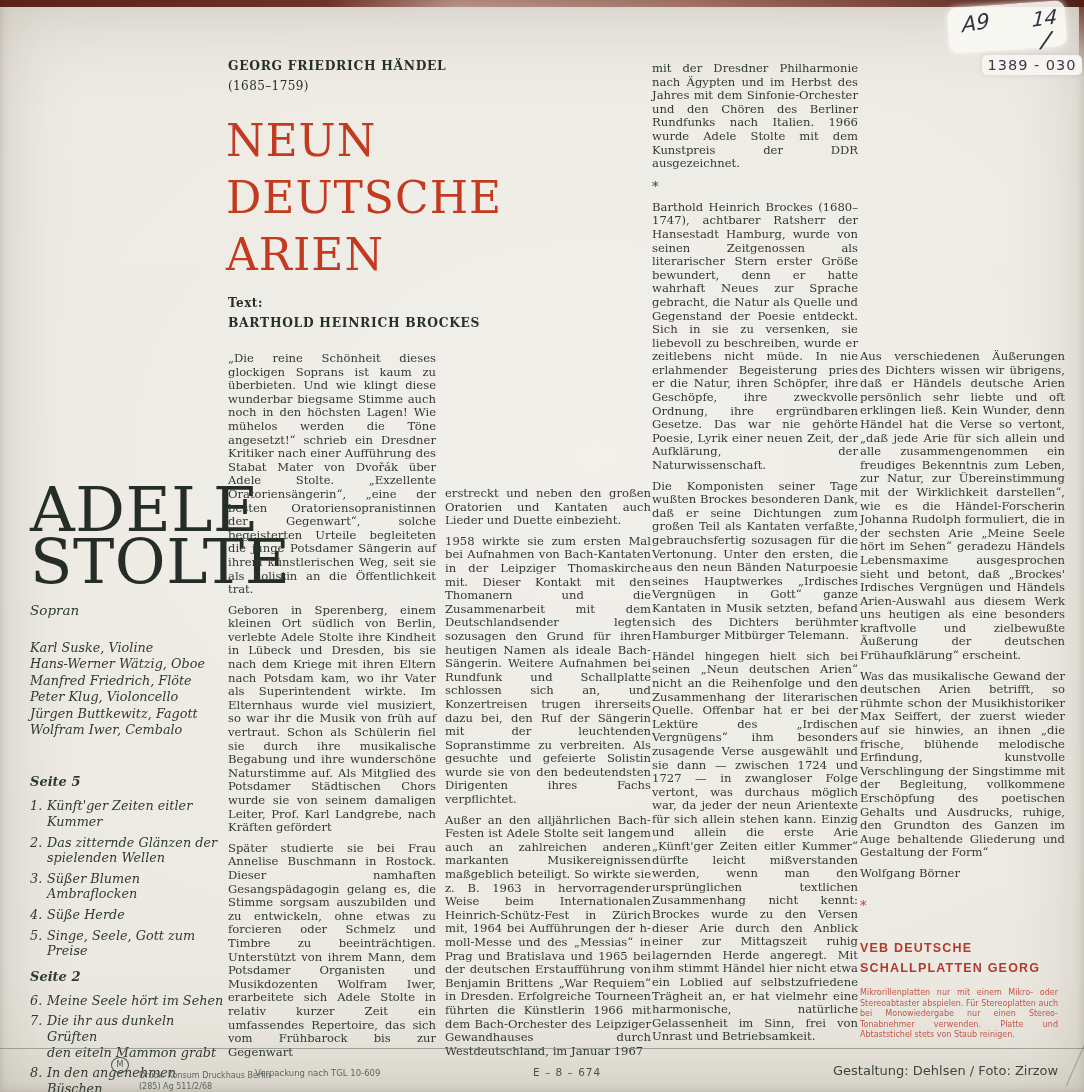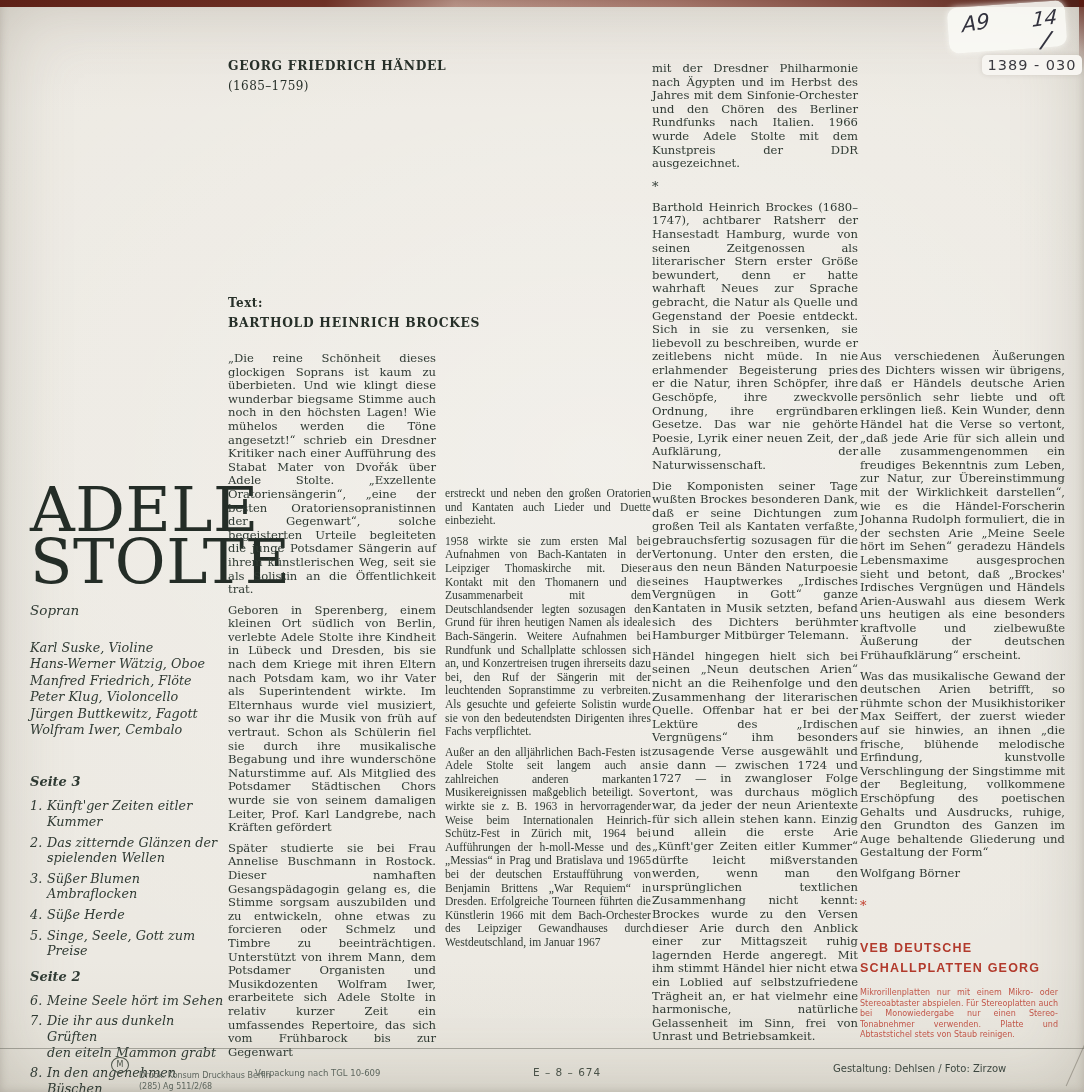--- a/index.html
+++ b/index.html
@@ -69,59 +69,64 @@
     border:1.5px solid #4a5248;border-radius:50%;display:flex;align-items:center;
     justify-content:center;font-family:"DejaVu Sans",sans-serif;font-size:8px;
     color:#4a5248;line-height:1;}
   .print-lines{position:absolute;left:139px;top:1057px;
     font-family:"DejaVu Sans",sans-serif;font-size:8px;line-height:11px;color:#5d665e;margin-top:13px;}
   .packaging{position:absolute;left:255px;top:1068px;
     font-family:"DejaVu Sans",sans-serif;font-size:8.5px;color:#5d665e;}
   .matrix{position:absolute;left:533px;top:1066px;
     font-family:"DejaVu Sans",sans-serif;font-size:10.5px;letter-spacing:1px;color:#4a5248;}
   .credits{position:absolute;left:833px;top:1063px;
-    font-family:"DejaVu Sans",sans-serif;font-size:10px;color:#3c463f;}
+    font-family:"DejaVu Sans",sans-serif;font-size:13px;color:#3c463f;}
   .crease{position:absolute;right:8px;bottom:4px;width:1px;height:46px;
     background:rgba(100,95,85,.45);transform:rotate(24deg);}
 </style>
 </head>
 <body>
 
 <div class="sleeve">
   <div class="top-edge"></div>
   <div class="right-edge"></div>
 
   <div class="hw-patch"></div>
   <div class="hw hw-a">A9</div>
   <div class="hw hw-b">14</div>
   <div class="hw hw-slash">/</div>
   <div class="catalog">
     <span>1389 - 030</span>
   </div>
 
   <div class="abs composer" style="left:228px;top:58px;">GEORG FRIEDRICH HÄNDEL</div>
   <div class="abs dates" style="left:228px;top:79px;">(1685–1759)</div>
+  <div class="abs main-title" style="left:226px;top:112px;width:240px;">
+    <div>NEUN</div>
+    <div>DEUTSCHE</div>
+    <div>ARIEN</div>
+  </div>
   <div class="abs text-label" style="left:228px;top:296px;">Text:</div>
   <div class="abs librettist" style="left:228px;top:315px;">BARTHOLD HEINRICH BROCKES</div>
 
   <div class="abs" style="left:30px;top:484px;width:198px;">
     <div class="artist-name">
       <div>ADELE</div>
       <div>STOLTE</div>
     </div>
     <div class="voice">Sopran</div>
     <div class="musicians">
       <div>Karl Suske, Violine</div>
       <div>Hans-Werner Wätzig, Oboe</div>
       <div>Manfred Friedrich, Flöte</div>
       <div>Peter Klug, Violoncello</div>
       <div>Jürgen Buttkewitz, Fagott</div>
       <div>Wolfram Iwer, Cembalo</div>
     </div>
-    <div class="side-label" style="margin-top:36px;">Seite 3</div>
+    <div class="side-label" style="margin-top:36px;">Seite 5</div>
     <div class="tracks">
       <div class="track">
           <span class="num">1.</span>
           <span class="ttl">Künft'ger Zeiten eitler
 Kummer</span>
         </div>
       <div class="track">
           <span class="num">2.</span>
           <span class="ttl">Das zitternde Glänzen der
 spielenden Wellen</span>
@@ -157,21 +162,21 @@
 
     </div>
   </div>
 
   <div class="abs" style="left:228px;top:352px;width:208px;">
     <div class="para">„Die reine Schönheit dieses glockigen Soprans ist kaum zu überbieten. Und wie klingt diese wunderbar biegsame Stimme auch noch in den höchsten Lagen! Wie mühelos werden die Töne angesetzt!“ schrieb ein Dresdner Kritiker nach einer Aufführung des Stabat Mater von Dvořák über Adele Stolte. „Exzellente Oratoriensängerin“, „eine der besten Oratoriensopranistinnen der Gegenwart“, solche begeisterten Urteile begleiteten die junge Potsdamer Sängerin auf ihrem künstlerischen Weg, seit sie als Solistin an die Öffentlichkeit trat.</div>
     <div class="para">Geboren in Sperenberg, einem kleinen Ort südlich von Berlin, verlebte Adele Stolte ihre Kindheit in Lübeck und Dresden, bis sie nach dem Kriege mit ihren Eltern nach Potsdam kam, wo ihr Vater als Superintendent wirkte. Im Elternhaus wurde viel musiziert, so war ihr die Musik von früh auf vertraut. Schon als Schülerin fiel sie durch ihre musikalische Begabung und ihre wunderschöne Naturstimme auf. Als Mitglied des Potsdamer Städtischen Chors wurde sie von seinem damaligen Leiter, Prof. Karl Landgrebe, nach Kräften gefördert</div>
     <div class="para">Später studierte sie bei Frau Annelise Buschmann in Rostock. Dieser namhaften Gesangspädagogin gelang es, die Stimme sorgsam auszubilden und zu entwickeln, ohne etwas zu forcieren oder Schmelz und Timbre zu beeinträchtigen. Unterstützt von ihrem Mann, dem Potsdamer Organisten und Musikdozenten Wolfram Iwer, erarbeitete sich Adele Stolte in relativ kurzer Zeit ein umfassendes Repertoire, das sich vom Frühbarock bis zur Gegenwart</div>
   </div>
 
-  <div class="abs" style="left:445px;top:487px;width:206px;font-family:Liberation Serif, serif;">
+  <div class="abs" style="left:445px;top:487px;width:206px;">
     <div class="para">erstreckt und neben den großen Oratorien und Kantaten auch Lieder und Duette einbezieht.</div>
     <div class="para">1958 wirkte sie zum ersten Mal bei Aufnahmen von Bach-Kantaten in der Leipziger Thomaskirche mit. Dieser Kontakt mit den Thomanern und die Zusammenarbeit mit dem Deutschlandsender legten sozusagen den Grund für ihren heutigen Namen als ideale Bach-Sängerin. Weitere Aufnahmen bei Rundfunk und Schallplatte schlossen sich an, und Konzertreisen trugen ihrerseits dazu bei, den Ruf der Sängerin mit der leuchtenden Sopranstimme zu verbreiten. Als gesuchte und gefeierte Solistin wurde sie von den bedeutendsten Dirigenten ihres Fachs verpflichtet.</div>
     <div class="para">Außer an den alljährlichen Bach-Festen ist Adele Stolte seit langem auch an zahlreichen anderen markanten Musikereignissen maßgeblich beteiligt. So wirkte sie z. B. 1963 in hervorragender Weise beim Internationalen Heinrich-Schütz-Fest in Zürich mit, 1964 bei Aufführungen der h-moll-Messe und des „Messias“ in Prag und Bratislava und 1965 bei der deutschen Erstaufführung von Benjamin Brittens „War Requiem“ in Dresden. Erfolgreiche Tourneen führten die Künstlerin 1966 mit dem Bach-Orchester des Leipziger Gewandhauses durch Westdeutschland, im Januar 1967</div>
   </div>
 
   <div class="abs" style="left:652px;top:62px;width:206px;">
     <div class="para">mit der Dresdner Philharmonie nach Ägypten und im Herbst des Jahres mit dem Sinfonie-Orchester und den Chören des Berliner Rundfunks nach Italien. 1966 wurde Adele Stolte mit dem Kunstpreis der DDR ausgezeichnet.</div>
     <div class="star">*</div>
     <div class="para">Barthold Heinrich Brockes (1680–1747), achtbarer Ratsherr der Hansestadt Hamburg, wurde von seinen Zeitgenossen als literarischer Stern erster Größe bewundert, denn er hatte wahrhaft Neues zur Sprache gebracht, die Natur als Quelle und Gegenstand der Poesie entdeckt. Sich in sie zu versenken, sie liebevoll zu beschreiben, wurde er zeitlebens nicht müde. In nie erlahmender Begeisterung pries er die Natur, ihren Schöpfer, ihre Geschöpfe, ihre zweckvolle Ordnung, ihre ergründbaren Gesetze. Das war nie gehörte Poesie, Lyrik einer neuen Zeit, der Aufklärung, der Naturwissenschaft.</div>
     <div class="para">Die Komponisten seiner Tage wußten Brockes besonderen Dank, daß er seine Dichtungen zum großen Teil als Kantaten verfaßte, gebrauchsfertig sozusagen für die Vertonung. Unter den ersten, die aus den neun Bänden Naturpoesie seines Hauptwerkes „Irdisches Vergnügen in Gott“ ganze Kantaten in Musik setzten, befand sich des Dichters berühmter Hamburger Mitbürger Telemann.</div>

